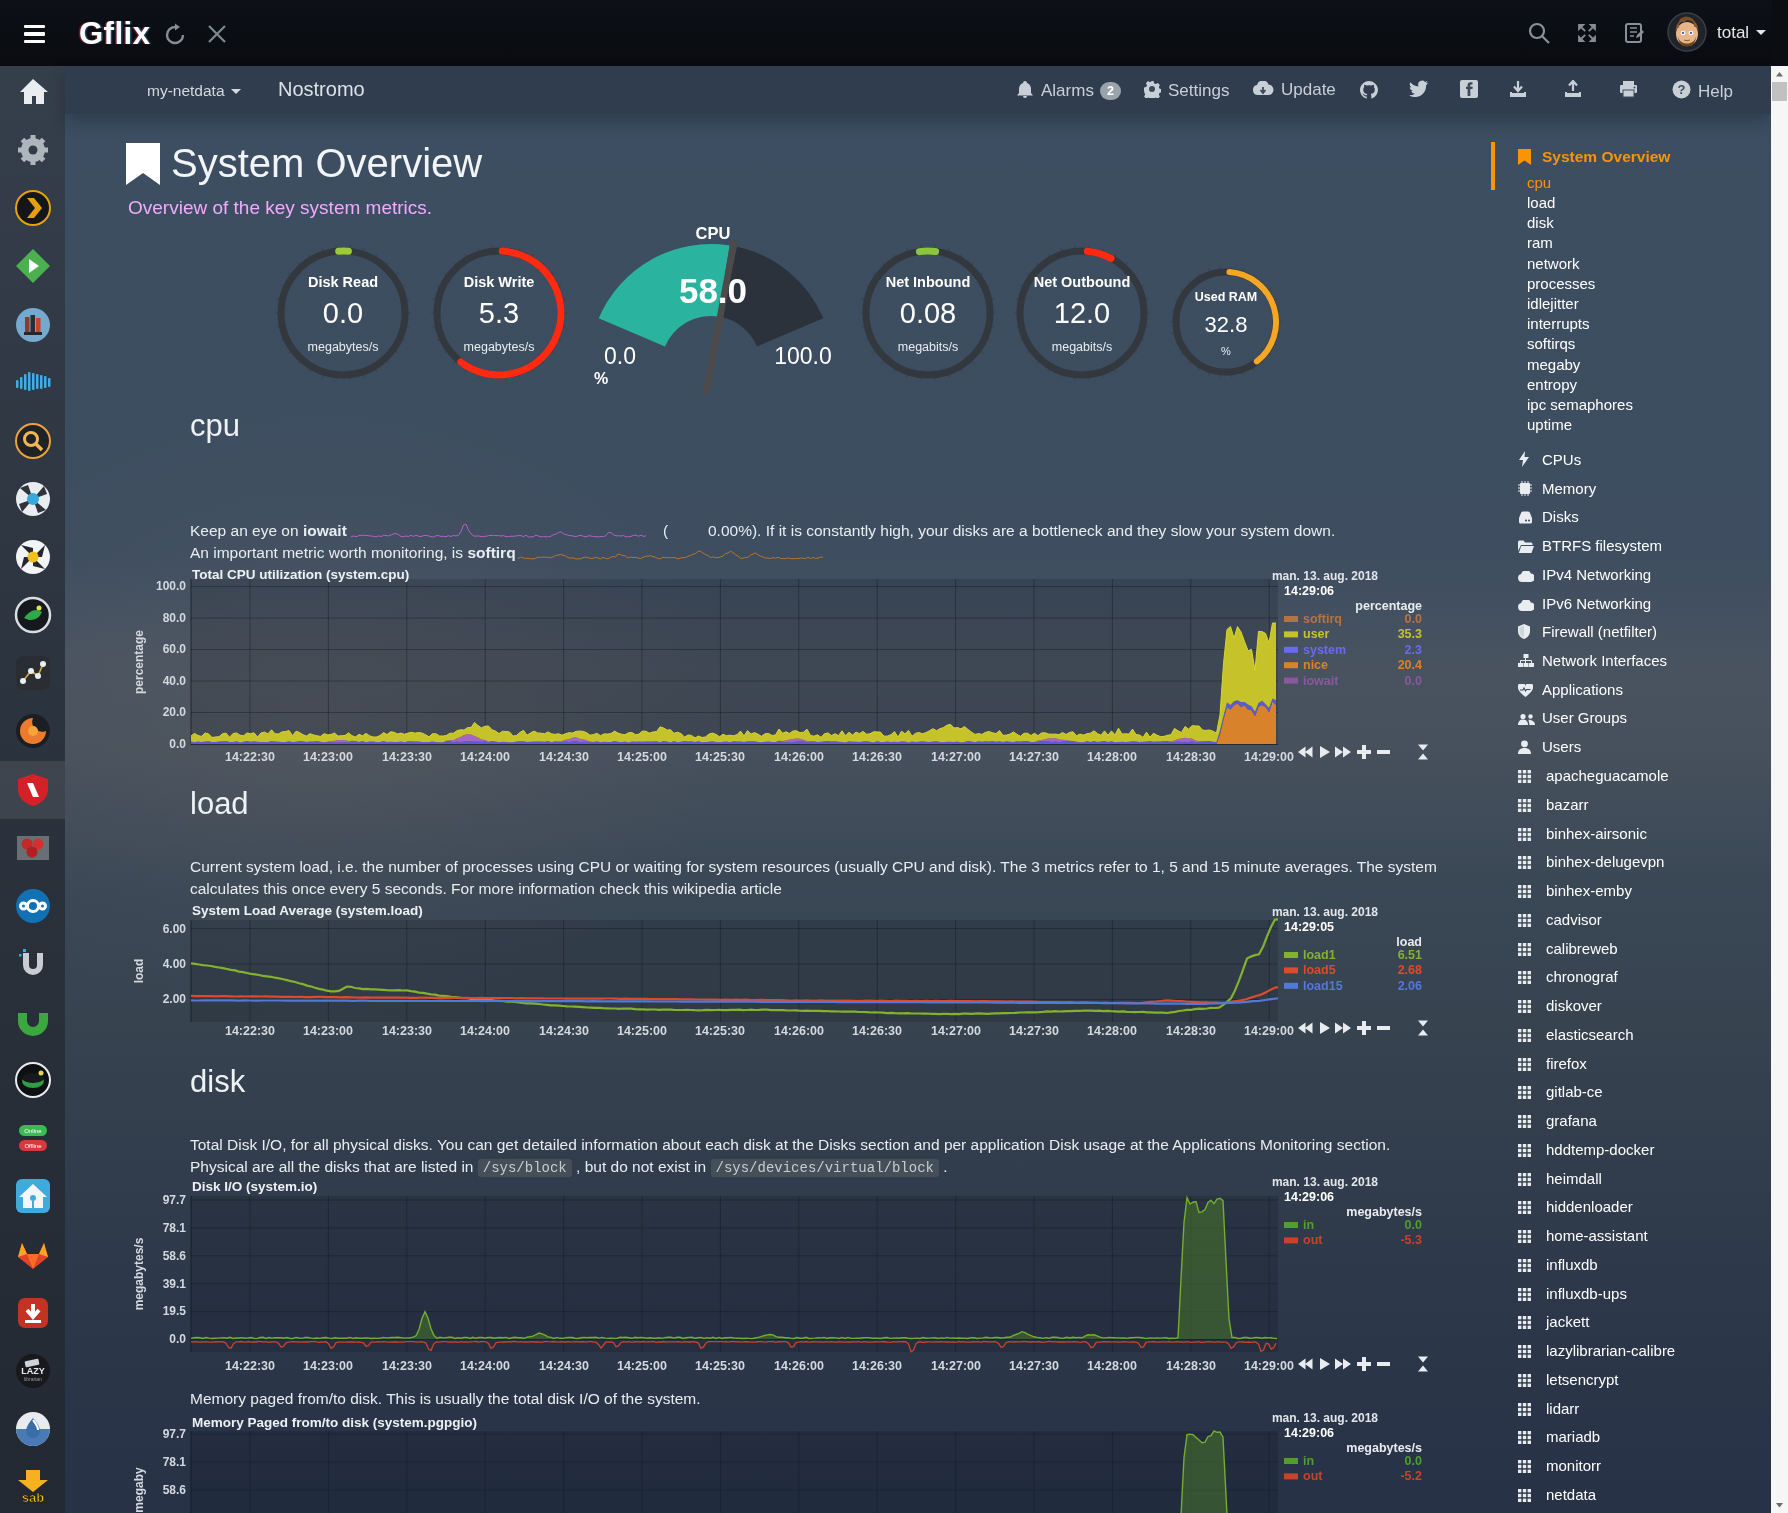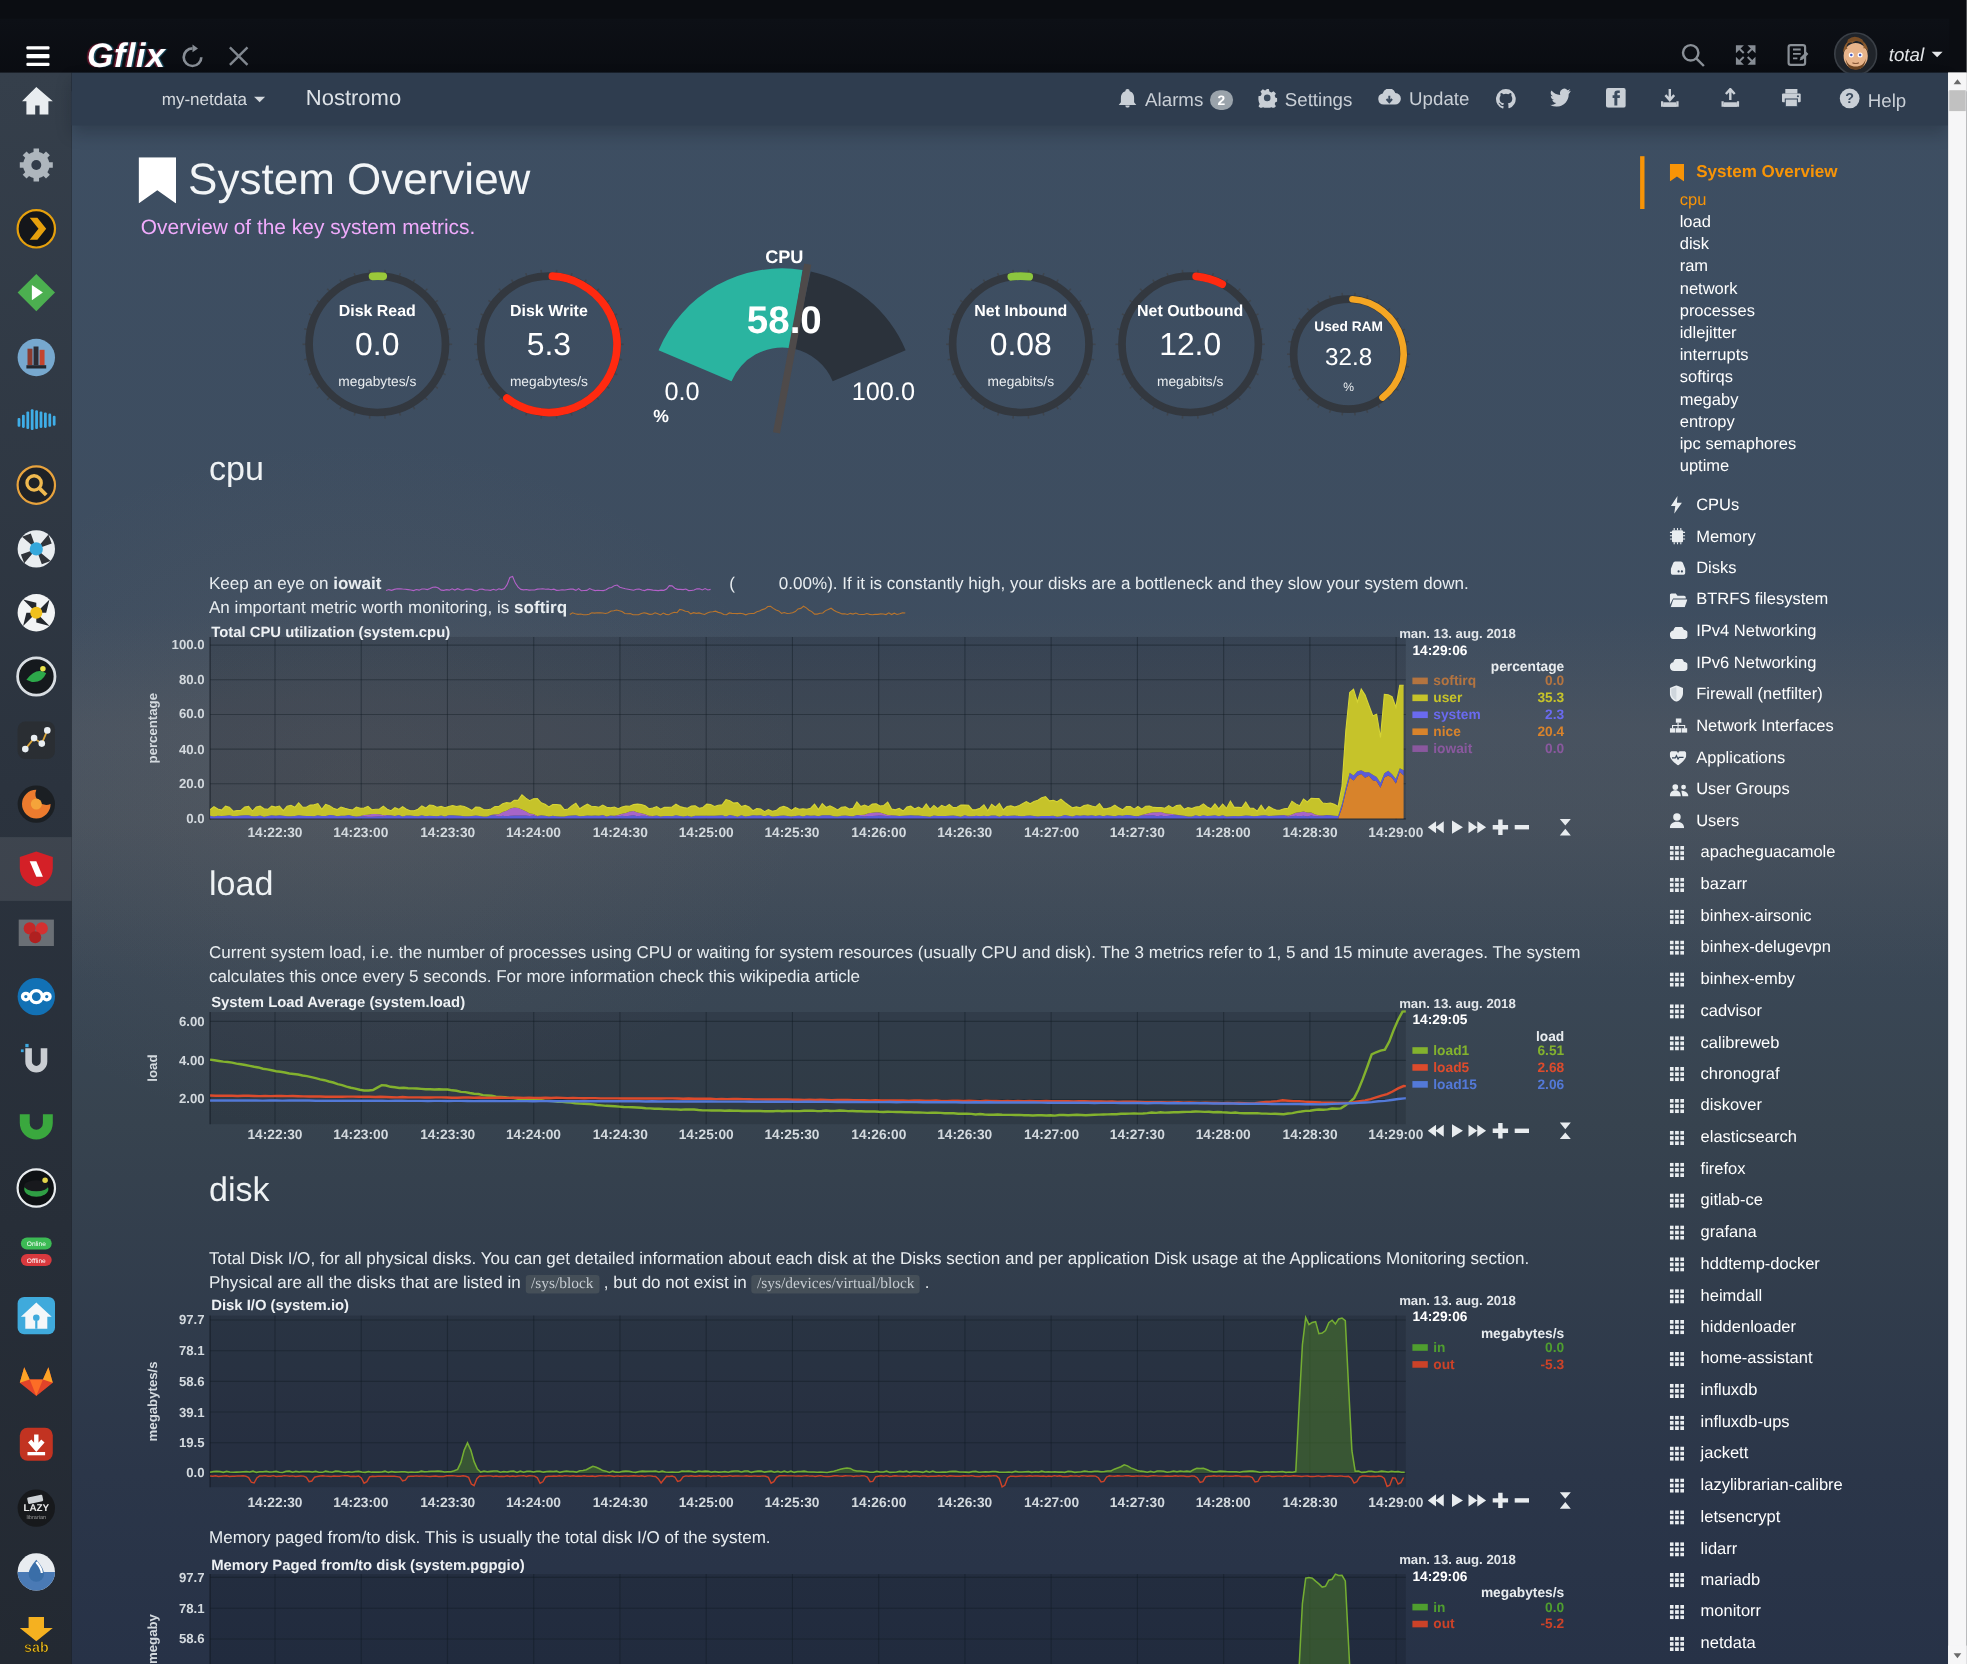--- a/index.html
+++ b/index.html
@@ -4,37 +4,37 @@
 * { margin:0; padding:0; box-sizing:border-box; }
 html,body { width:1788px; height:1513px; overflow:hidden; font-family:"Liberation Sans", sans-serif; }
 .abs { position:absolute; }
 #page { position:relative; width:1788px; height:1513px; background:#0b0d12; }
 #main { position:absolute; left:65px; top:66px; width:1706px; height:1447px;
   background:
     radial-gradient(620px 480px at 15% 45%, rgba(138,124,112,0.14), rgba(138,124,112,0) 66%),
     linear-gradient(180deg, rgba(125,112,100,0) 34%, rgba(125,112,100,0.16) 41%, rgba(125,112,100,0.16) 47%, rgba(125,112,100,0) 57%),
     linear-gradient(180deg, #3d4e62 0%, #3e4d5f 42%, #37434f 66%, #2b3649 88%, #273247 100%);
 }
-#topbar { position:absolute; left:0; top:17px; width:1772px; height:66px; background:linear-gradient(180deg,#0d1016,#090b10);font-style:italic; }
+#topbar { position:absolute; left:0; top:0; width:1772px; height:66px; background:linear-gradient(180deg,#0d1016,#090b10); }
 #leftbar { position:absolute; left:0; top:66px; width:65px; height:1447px; background:linear-gradient(180deg,#353f4b 0%, #2b333e 45%, #232932 100%); }
 #navbar { position:absolute; left:65px; top:66px; width:1706px; height:48px; background:#2f3d4f; box-shadow:0 8px 14px rgba(10,16,24,0.25); }
 .burger div { width:21px; height:3.2px; background:#fff; margin-bottom:4.2px; border-radius:1px; }
 #logo { position:absolute; left:79px; top:16px; font-size:31px; font-weight:bold; color:#fff; letter-spacing:0.5px;
   text-shadow:-1.5px 0 1px rgba(255,40,90,0.4), 1.5px 0 1px rgba(60,210,255,0.35); }
 .nvt { color:#c9cfd6; font-size:17px; margin-left:7px; vertical-align:2px; }
 .nvi { white-space:nowrap; }
 .badge { display:inline-block; background:#9aa3ab; color:#fff; font-size:12.5px; font-weight:bold; border-radius:10px; padding:2px 7px; margin-left:6px; vertical-align:3px; }
 #myn { position:absolute; left:147px; top:82px; color:#d4d9de; font-size:15.5px; }
 #myn .car { display:inline-block; width:0; height:0; border-left:5px solid transparent; border-right:5px solid transparent; border-top:5px solid #d4d9de; margin-left:6px; vertical-align:2px; }
 #nost { position:absolute; left:278px; top:78px; color:#dde2e7; font-size:20px; }
 #h1 { position:absolute; left:171px; top:141px; color:#f2f5f7; font-size:40px; }
 #sub { position:absolute; left:128px; top:197px; color:#f0abfc; font-size:19px; }
 .sh { position:absolute; left:190px; color:#eef2f4; font-size:31px; }
 .para { position:absolute; left:190px; color:#e8edf0; font-size:15.5px; line-height:22px; white-space:nowrap; }
-.code { font-family:Liberation Serif, serif; font-size:14px; background:#454f58; color:#c6ccd2; padding:1px 5px; border-radius:3px;margin-top:15px; }
+.code { font-family:Liberation Mono, monospace; font-size:14px; background:#454f58; color:#c6ccd2; padding:1px 5px; border-radius:3px;margin-top:15px; }
 .grid { stroke:rgba(16,24,32,0.40); stroke-width:1; }
 .axis { stroke:rgba(16,24,32,0.60); stroke-width:1.2; }
 .yl { font:bold 12px "Liberation Sans"; fill:#d3d9de; }
 .tl { font:bold 12.5px "Liberation Sans"; fill:#d3d9de; }
 .ct { font:bold 13.5px "Liberation Sans"; fill:#eef1f4; }
 .ld { font:bold 12px "Liberation Sans"; fill:#e2e6ea; }
 .lt { font:bold 12.5px "Liberation Sans"; fill:#fff; }
 .lu { font:bold 12.5px "Liberation Sans"; fill:#e8ecef; }
 .le { font:bold 12.5px "Liberation Sans"; }
 .gn { font-weight:bold; fill:#fff; }

